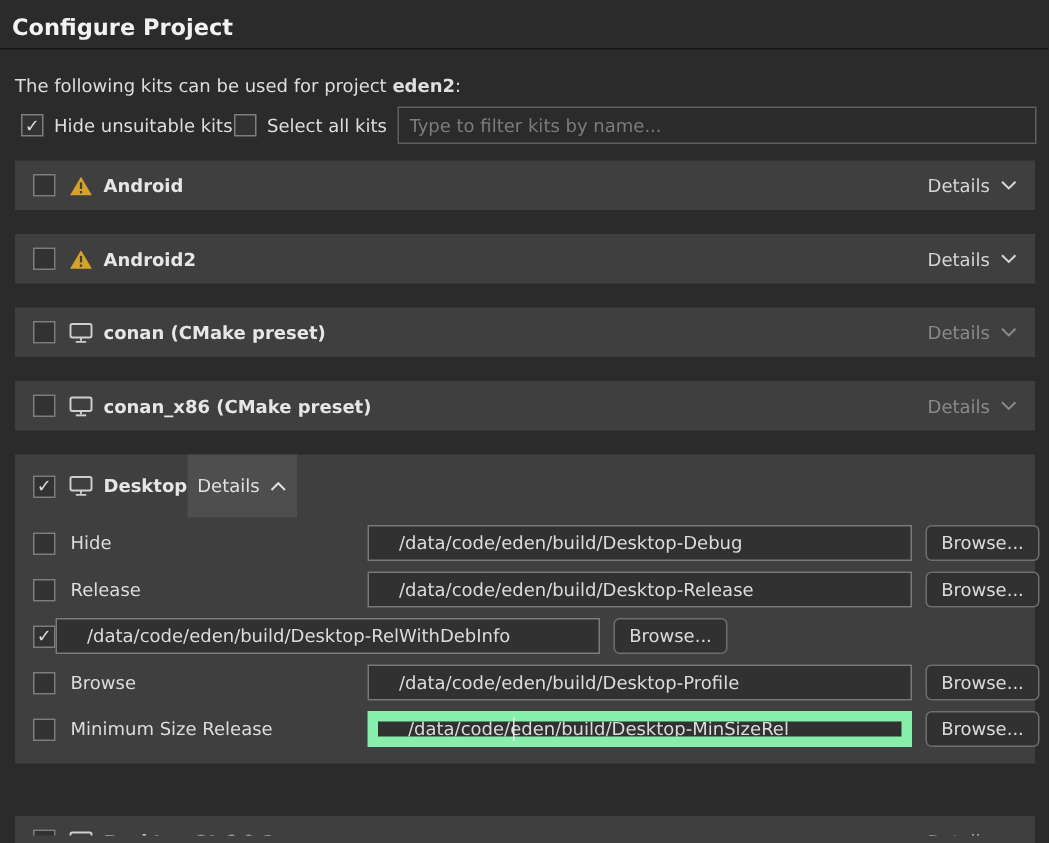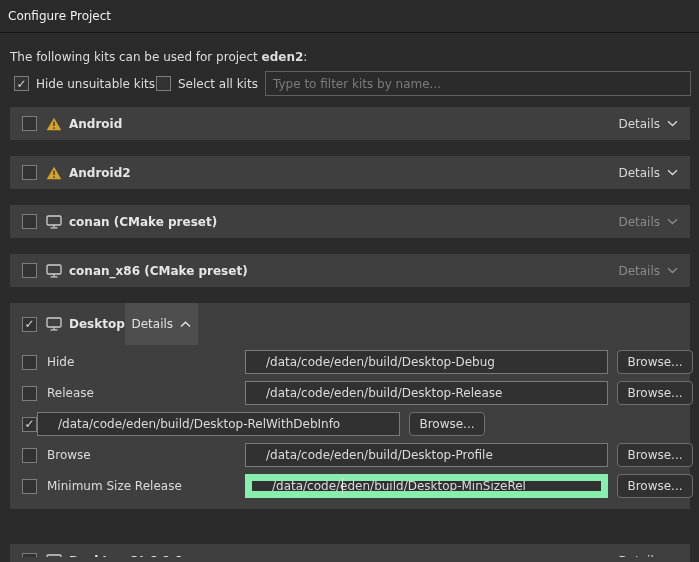--- a/index.html
+++ b/index.html
@@ -6,21 +6,21 @@
   html,body { width:699px; height:562px; }
   body {
     position:relative;
     background:#2b2b2b;
     font-family:"DejaVu Sans", sans-serif;
     color:#e2e2e2;
     overflow:hidden;
   }
   .title {
     position:absolute; left:8px; top:9px;
-    font-size:12px; font-weight:normal; color:#f2f2f2;
+    font-size:15px; font-weight:bold; color:#f2f2f2;
   }
   .separator {
     position:absolute; left:0; top:32px; width:699px; height:1px; background:#181818;
   }
   .subtitle { position:absolute; left:10px; top:50px; font-size:12px; color:#dedede; }
   .subtitle .proj { font-weight:bold; }
 
   .cb {
     width:15px; height:15px; flex:none;
     background:#323232; border:1px solid #7d7d7d;

